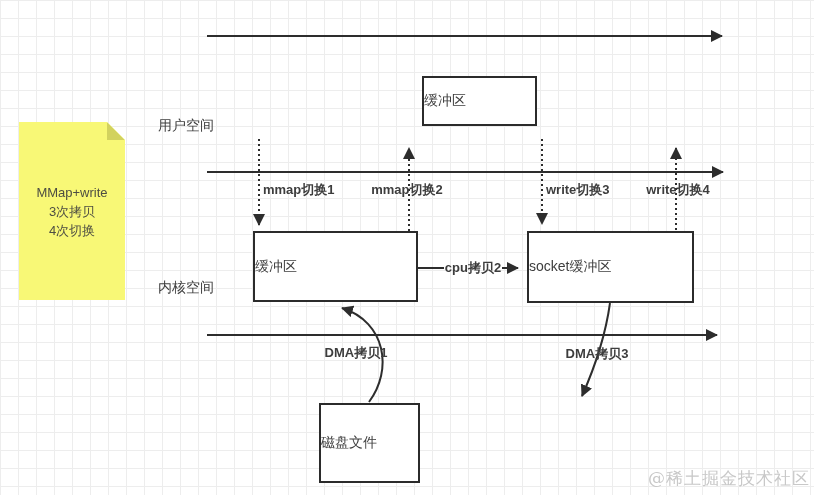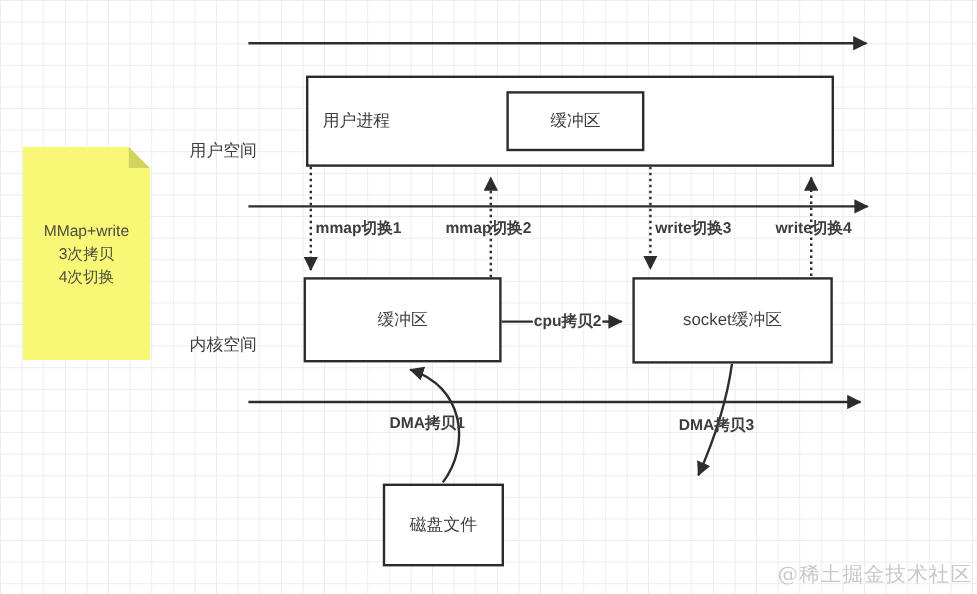--- a/index.html
+++ b/index.html
@@ -29,21 +29,21 @@
     stroke-width: 2;
   }
   svg.connectors path.dotted { stroke-dasharray: 2 3; }
 
   .box {
     position: absolute;
     background: #ffffff;
     border: 2px solid #2b2b2b;
     display: flex;
     align-items: center;
-    justify-content: center;
+    justify-content: flex-start;
     font-size: 14px;
     color: #3d3d3d;
   }
   .box.left-text { justify-content: flex-start; padding-left: 12px; }
 
   .region-label {
     position: absolute;
     font-size: 14px;
     color: #3d3d3d;
     white-space: nowrap;
@@ -124,33 +124,30 @@
   <div class="sticky-note">
     <span class="fold"></span>
     <div>MMap+write</div>
     <div>3次拷贝</div>
     <div>4次切换</div>
   </div>
 
   <div class="region-label" style="left:158px; top:93px;">用户空间</div>
   <div class="region-label" style="left:158px; top:255px;">内核空间</div>
 
-  <div class="box left-text" style="left:255px; top:63px; width:440px; height:76px;">
-    <span>用户进程</span>
-  </div>
   <div class="box" style="left:422px; top:76px; width:115px; height:50px;">
     <span>缓冲区</span>
   </div>
   <div class="box" style="left:253px; top:231px; width:165px; height:71px;">
     <span>缓冲区</span>
   </div>
   <div class="box" style="left:527px; top:231px; width:167px; height:72px;">
     <span>socket缓冲区</span>
   </div>
-  <div class="box" style="left:319px; top:403px; width:101px; height:69px;">
+  <div class="box" style="left:319px; top:403px; width:101px; height:80px;">
     <span>磁盘文件</span>
   </div>
 
   <div class="edge-label" style="left:263px; top:181px;">mmap切换1</div>
   <div class="edge-label centered" style="left:407px; top:181px;">mmap切换2</div>
   <div class="edge-label" style="left:546px; top:181px;">write切换3</div>
   <div class="edge-label centered" style="left:678px; top:181px;">write切换4</div>
   <div class="edge-label mid" style="left:473px; top:268px;">cpu拷贝2</div>
   <div class="edge-label mid" style="left:356px; top:353px;">DMA拷贝1</div>
   <div class="edge-label mid" style="left:597px; top:354px;">DMA拷贝3</div>

